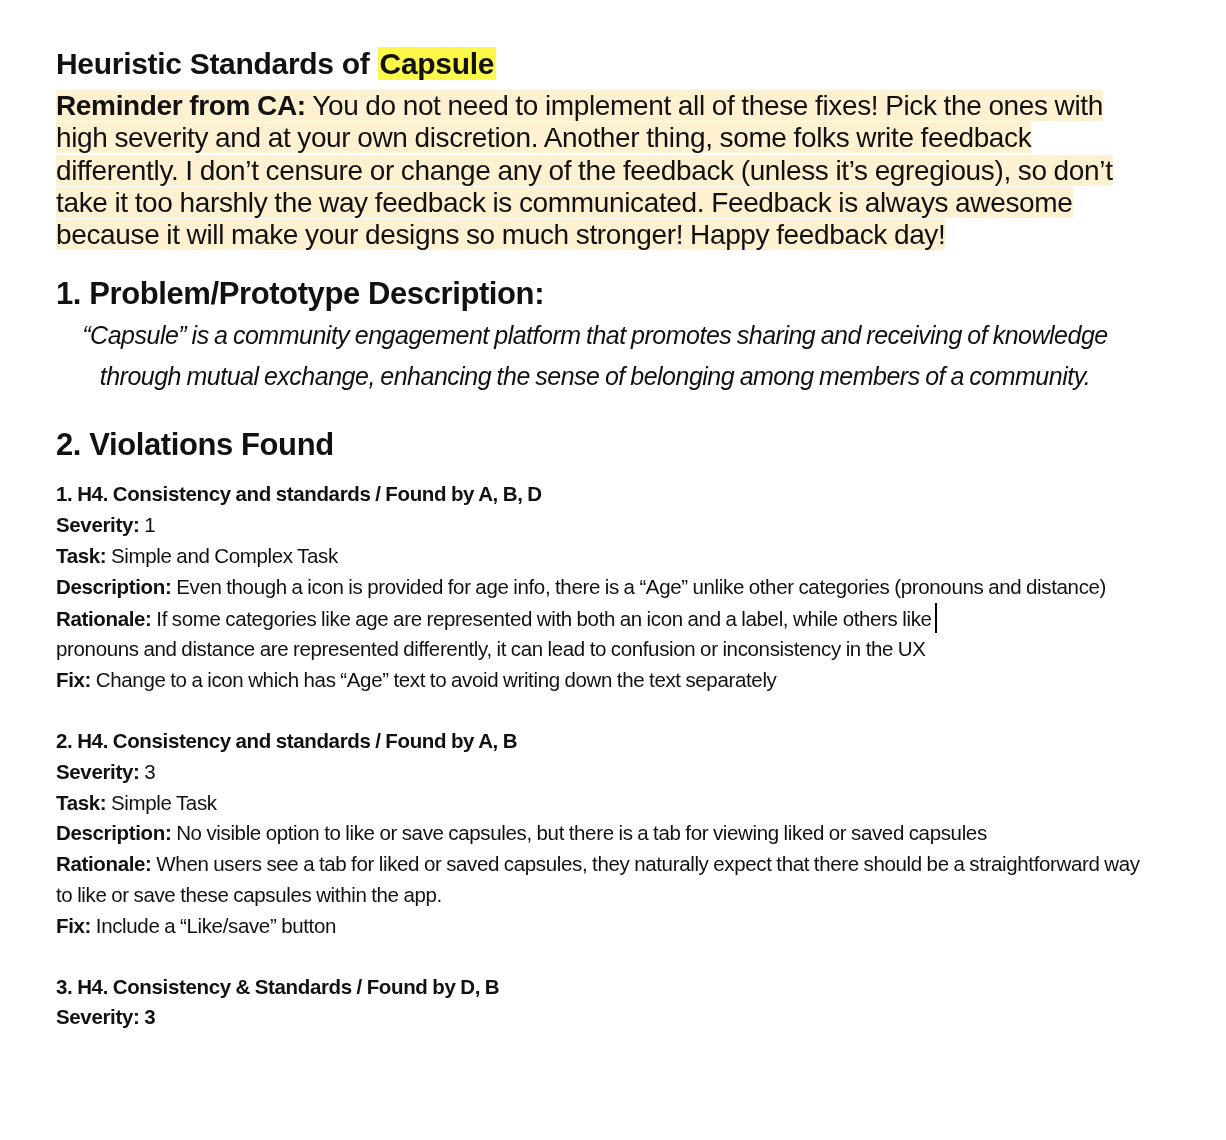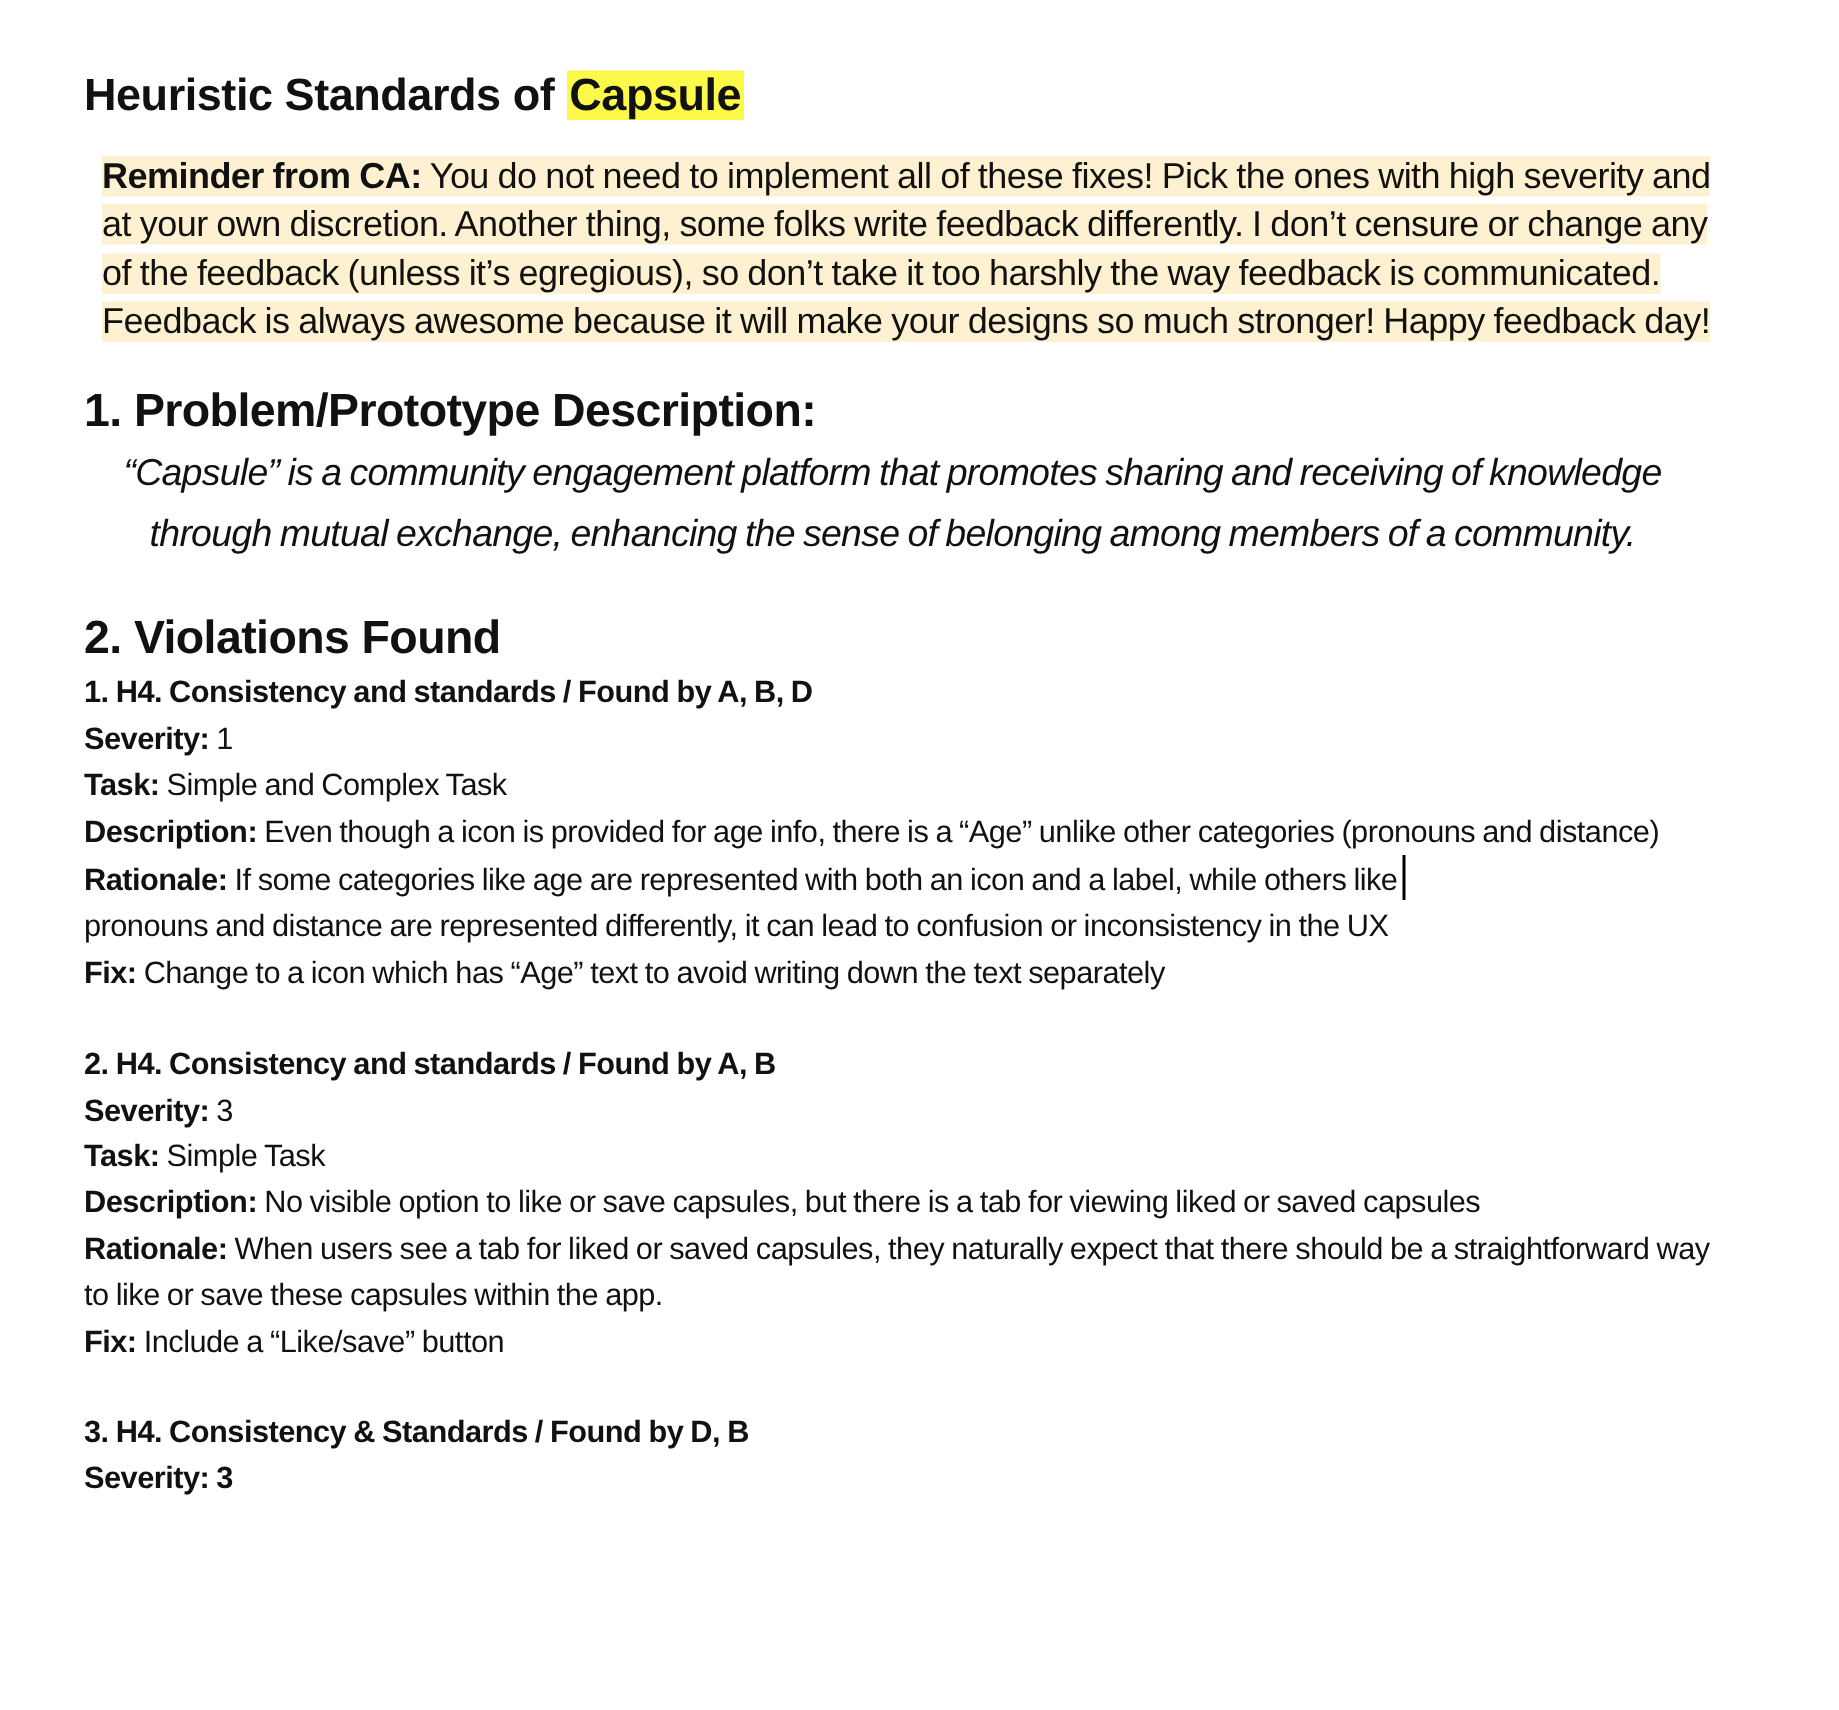--- a/index.html
+++ b/index.html
@@ -26,23 +26,23 @@
       font-weight: bold;
       line-height: 52px;
       margin: 0;
       letter-spacing: -0.3px;
     }
     .hl-yellow {
       background: #fdf94a;
       padding: 0 2px;
     }
     .reminder {
-      font-size: 24px;
+      font-size: 28px;
       line-height: 32.3px;
-      margin: 12px;
+      margin: 0;
       letter-spacing: -0.35px;
       word-spacing: -0.5px;
     }
     .reminder .hl {
       background: #fdf1d2;
     }
     .bold { font-weight: bold; }
     .section-heading {
       font-size: 31px;
       font-weight: bold;
@@ -68,21 +68,21 @@
       font-size: 20.5px;
       line-height: 30.8px;
       margin: 0;
       letter-spacing: -0.35px;
       word-spacing: -0.6px;
       position: relative;
     }
     .v-title {
       font-weight: bold;
     }
-    .v-first { margin-top: 4px; }
+    .v-first { margin-top: 16px; }
     .caret {
       display: inline-block;
       width: 2px;
       height: 30px;
       background: #000;
       vertical-align: -7px;
       margin-left: 3px;
     }
   </style>
 </head>

